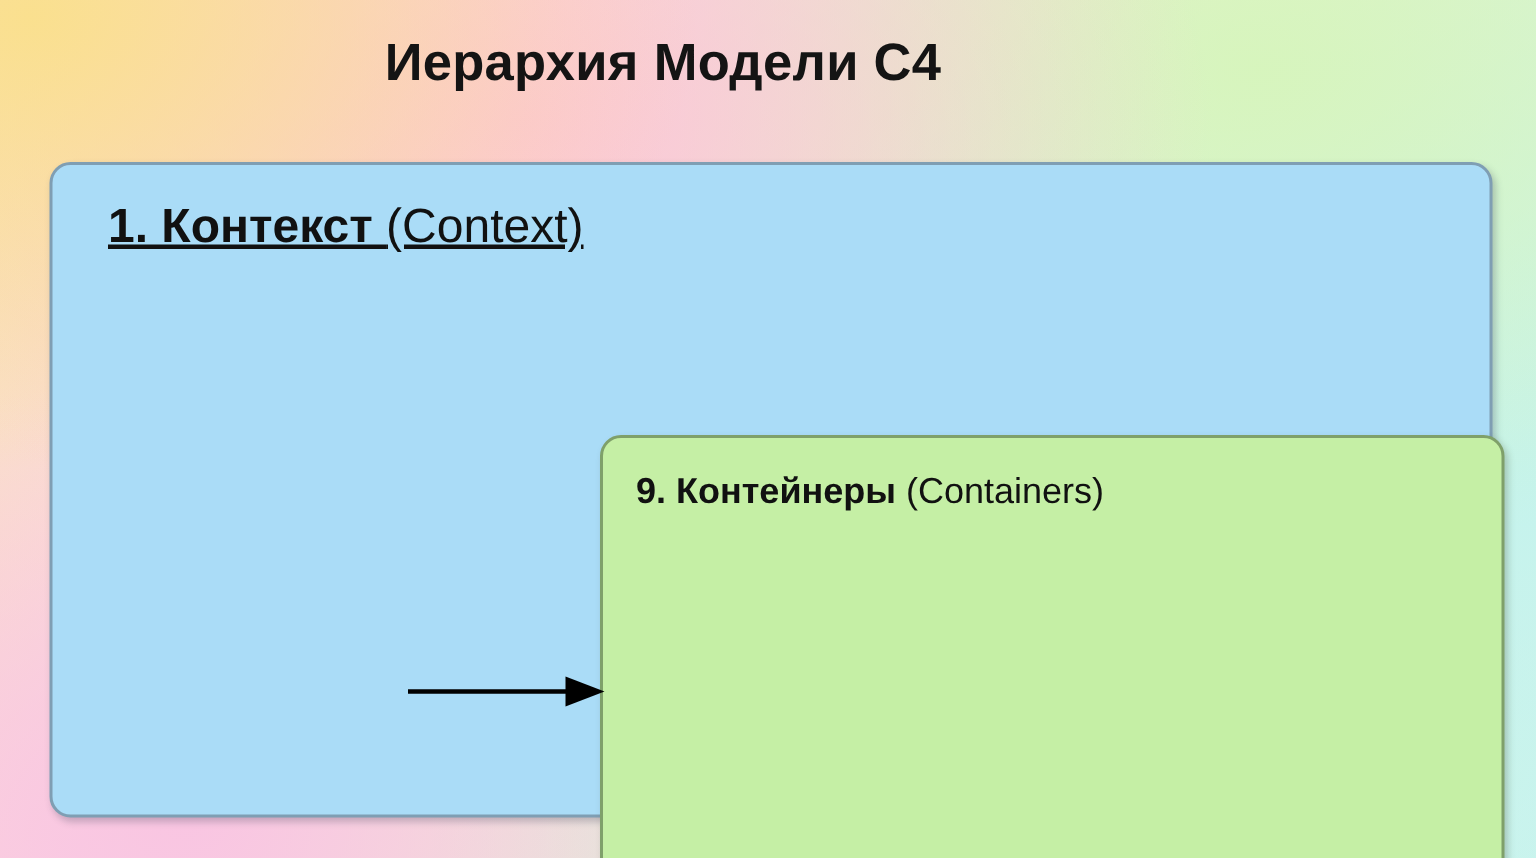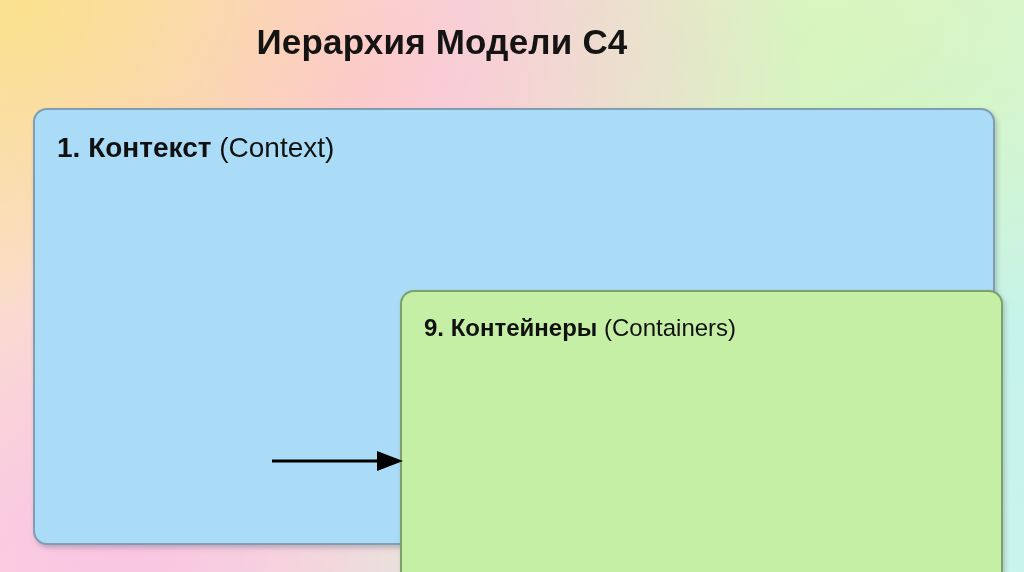--- a/index.html
+++ b/index.html
@@ -59,21 +59,21 @@
 
   
   .label {
     position:absolute;
     color:#111111;
     white-space:nowrap;
   }
   .label .bold { font-weight:bold; }
   .label .plain { font-weight:normal; }
 
-  #label-context    { left:22px; top:22px; font-size:28px; }
+  #label-context    { left:37px; top:22px; font-size:32px;text-decoration:underline; }
   #label-containers { left:22px; top:22px; font-size:24px; }
 
   
   .arrow { position:absolute; }
 
   #arrow-1 { left:236px; top:338px; }
 </style>
 </head>
 <body>
 

